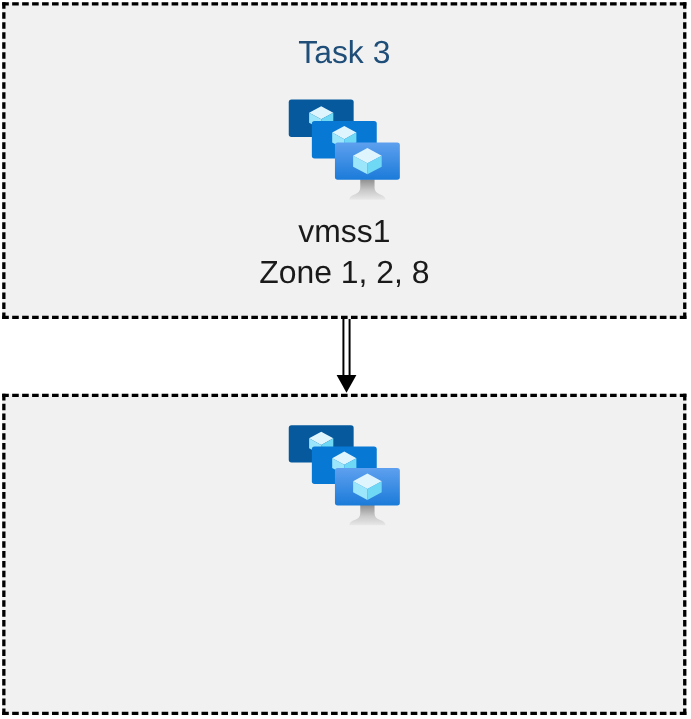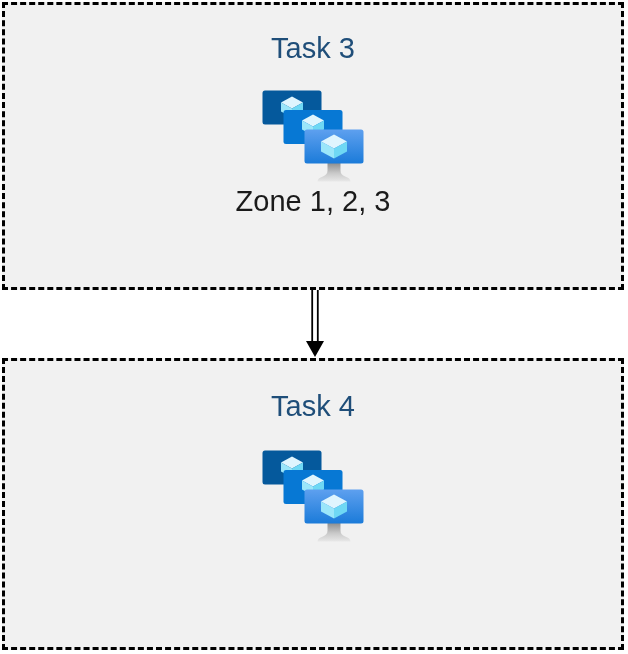--- a/index.html
+++ b/index.html
@@ -100,29 +100,29 @@
         <use href="#cube-lg" x="73" y="57.5"></use>
       </g>
     </defs>
   </svg>
 
   <div class="task-box top">
     <div class="task-title">Task 3</div>
     <svg class="vmss-icon" viewBox="0 0 104 94">
       <use href="#vmss-symbol"></use>
     </svg>
-    <div class="box-label">Zone 1, 2, 3</div>
+    <div class="box-label first">vmss1</div>
+    <div class="box-label">Zone 1, 2, 8</div>
   </div>
 
   <svg class="connector" width="26" height="68" viewBox="0 0 26 68">
     <line x1="10.2" y1="0" x2="10.2" y2="52" stroke="#000000" stroke-width="1.8"></line>
     <line x1="15.8" y1="0" x2="15.8" y2="52" stroke="#000000" stroke-width="1.8"></line>
     <polygon points="4,51 22,51 13,67" fill="#000000"></polygon>
   </svg>
 
   <div class="task-box bottom">
-    <div class="task-title">Task 4</div>
     <svg class="vmss-icon" viewBox="0 0 104 94">
       <use href="#vmss-symbol"></use>
     </svg>
   </div>
 
 </div>
 
 </body></html>

